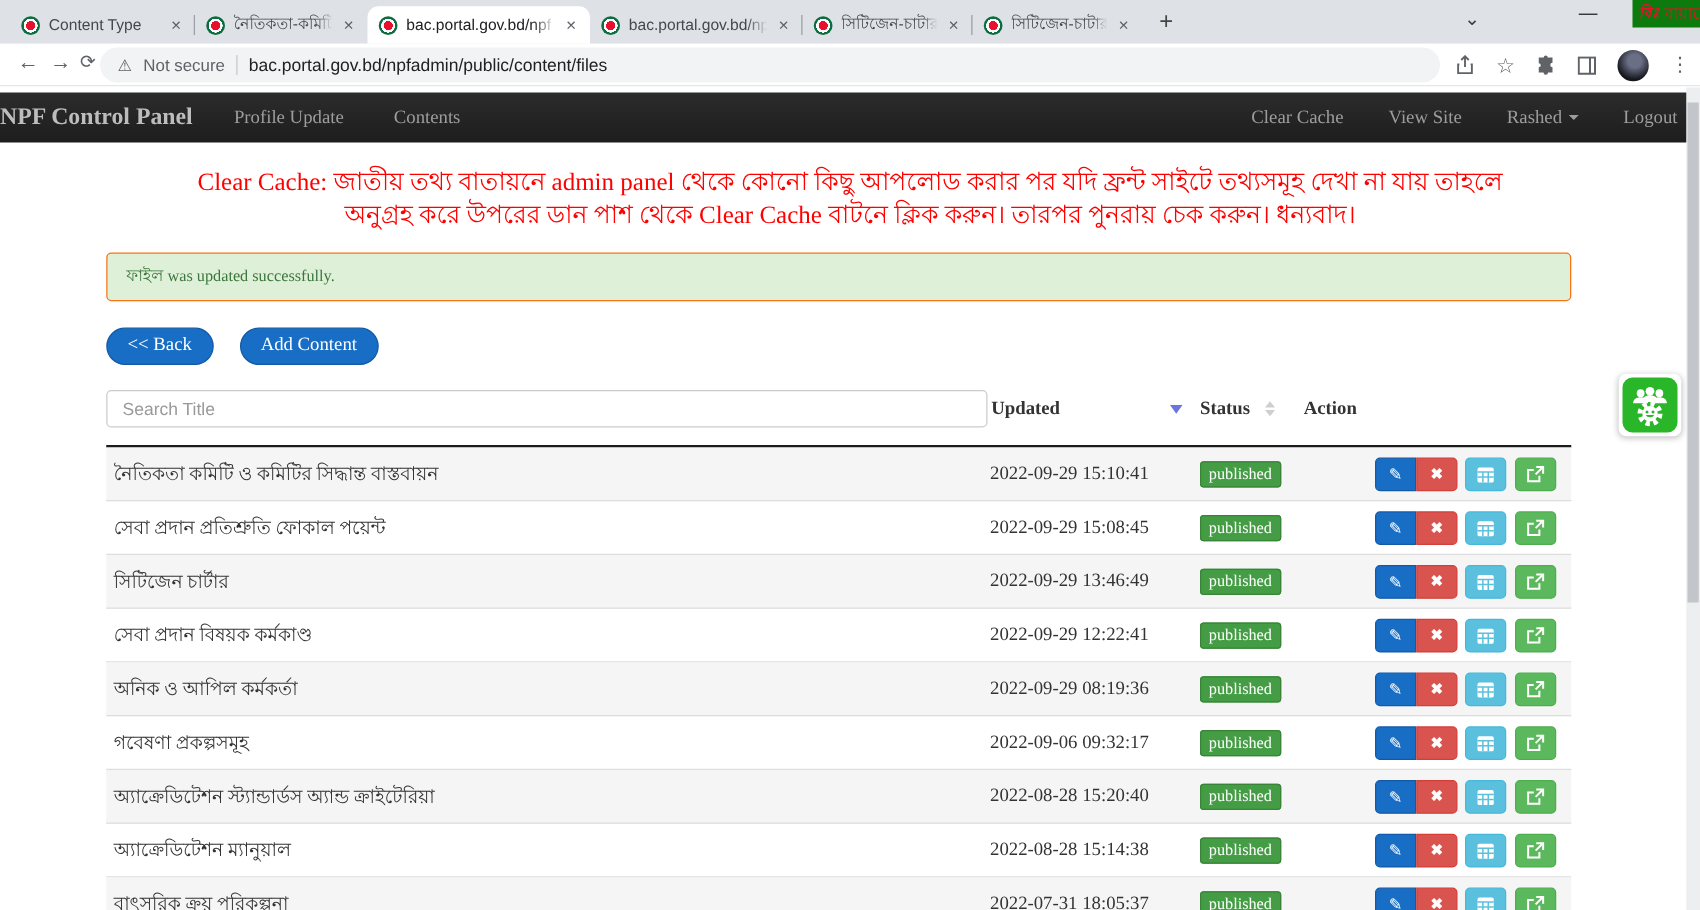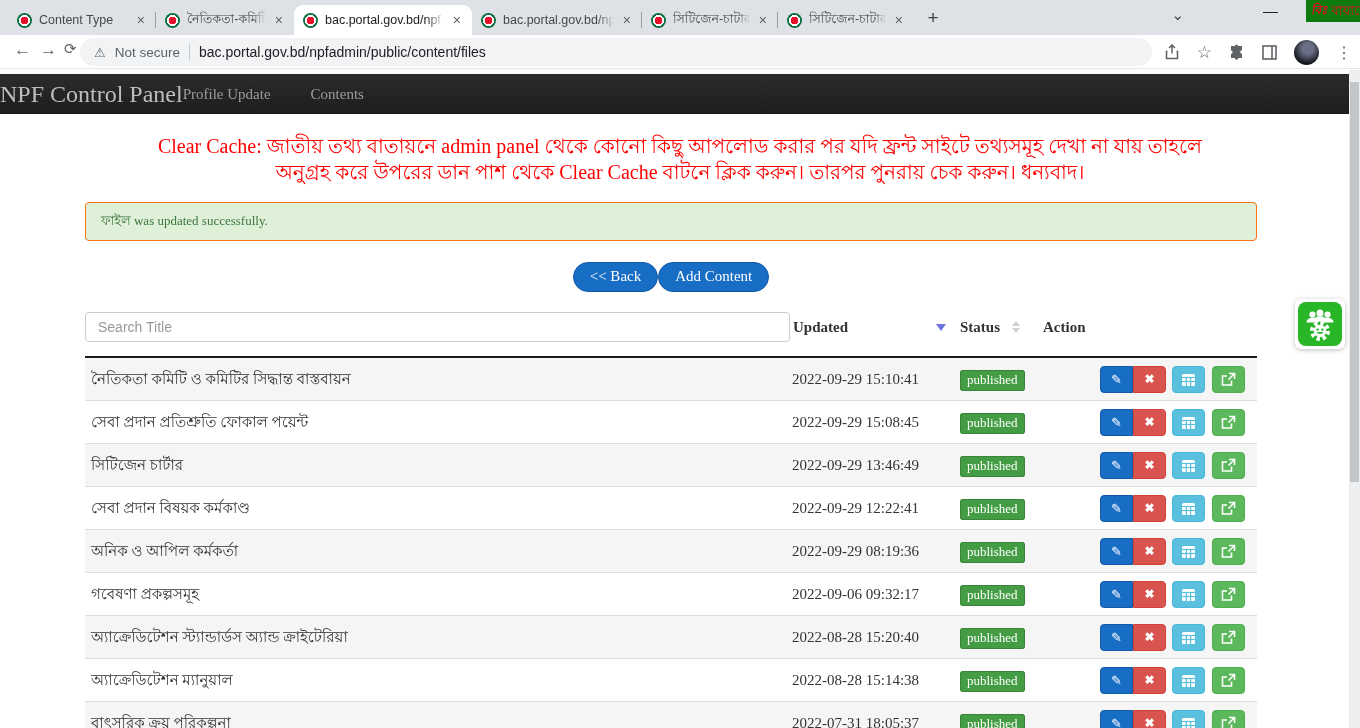--- a/index.html
+++ b/index.html
@@ -38,34 +38,34 @@
   .urlpill .url { color:#202124; font-size:14px; }
   .tool-right { position:absolute; right:8px; top:0; height:34px; display:flex; align-items:center; gap:17px; }
   .ticon { color:#5f6368; font-size:15px; display:flex; align-items:center; cursor:pointer; }
   .avatar { width:25px; height:25px; border-radius:50%;
             background:radial-gradient(circle at 55% 35%, #6a6f86 0 25%, #14161c 70%); cursor:pointer; }
 
   
   .gap4 { height:5px; background:#fff; }
   .navbar { height:40px; background:linear-gradient(#2c2c2c,#1d1d1d); display:flex; align-items:center;
             font-family:"Liberation Serif", serif; color:#9d9d9d; }
-  .brand { font-size:24px; color:#bdbdbd; white-space:nowrap; cursor:pointer; }
+  .brand { font-size:19px; color:#bdbdbd; margin-right:33px; white-space:nowrap; cursor:pointer;font-weight:bold; }
   .nav-left { display:flex; gap:40px; font-size:15px; }
   .nav-right { margin-left:auto; display:flex; gap:36px; font-size:15px; margin-right:18px; align-items:center; }
   .navlink { cursor:pointer; white-space:nowrap; }
   .caret { display:inline-block; margin-left:5px; width:0; height:0; border-left:4px solid transparent;
            border-right:4px solid transparent; border-top:4px solid #9d9d9d; vertical-align:middle; }
 
   
   .page { font-family:"Liberation Serif", serif; }
   .notice { padding-top:19px; text-align:center; color:#ff0000; font-size:20px; line-height:26px; }
   .container { width:1172px; margin-left:85px; }
   .alert { margin-top:17px; background:#dff0d8; border:1px solid #f97316; color:#3c763d;
            border-radius:4px; padding:8px 15px; font-size:13px; }
-  .btnrow { margin-top:21px; display:flex; justify-content:center; align-items:center; }
+  .btnrow { margin-top:21px; display:flex; justify-content:flex-start; align-items:center;gap:21px; }
   .pillbtn { background:#186dc5; border:1px solid #1259a8; color:#fff; border-radius:16px;
              padding:5px 16px 6px; font-size:15px; font-family:"Liberation Serif", serif; cursor:pointer; }
 
   .thead { margin-top:20px; display:flex; align-items:center; padding-bottom:14px;
            border-bottom:2px solid #1b1b1b; }
   .col-t { width:705px; }
   .search { width:100%; height:30px; border:1px solid #ccc; border-radius:4px; padding:4px 12px;
             font-size:14px; font-family:"Liberation Sans", sans-serif; color:#333; }
   .search::placeholder { color:#999; }
   .col-u { width:170px; display:flex; align-items:center; justify-content:space-between;
@@ -186,20 +186,26 @@
   </div>
 
   <div class="gap4"></div>
 
   <div class="navbar">
     <div class="brand">NPF Control Panel</div>
     <div class="nav-left">
       <span class="navlink">Profile Update</span>
       <span class="navlink">Contents</span>
     </div>
+    <div class="nav-right">
+      <span class="navlink">Clear Cache</span>
+      <span class="navlink">View Site</span>
+      <span class="navlink"><span>Rashed</span><span class="caret"></span></span>
+      <span class="navlink">Logout</span>
+    </div>
   </div>
 
   <div class="page">
 
     <div class="notice">
       <div>Clear Cache: জাতীয় তথ্য বাতায়নে admin panel থেকে কোনো কিছু আপলোড করার পর যদি ফ্রন্ট সাইটে তথ্যসমূহ দেখা না যায় তাহলে</div>
       <div>অনুগ্রহ করে উপরের ডান পাশ থেকে Clear Cache বাটনে ক্লিক করুন। তারপর পুনরায় চেক করুন। ধন্যবাদ।</div>
     </div>
 
     <div class="container">

